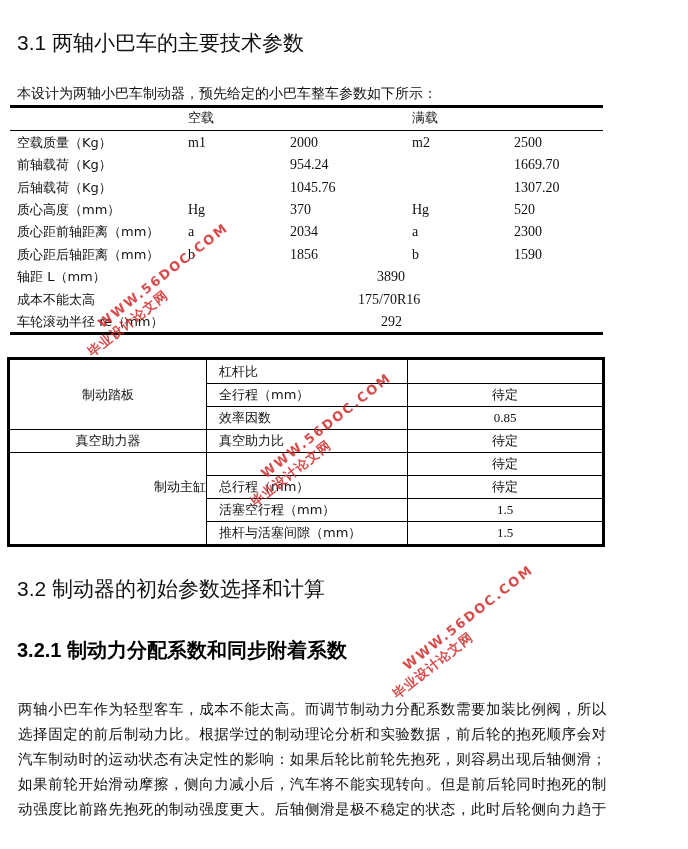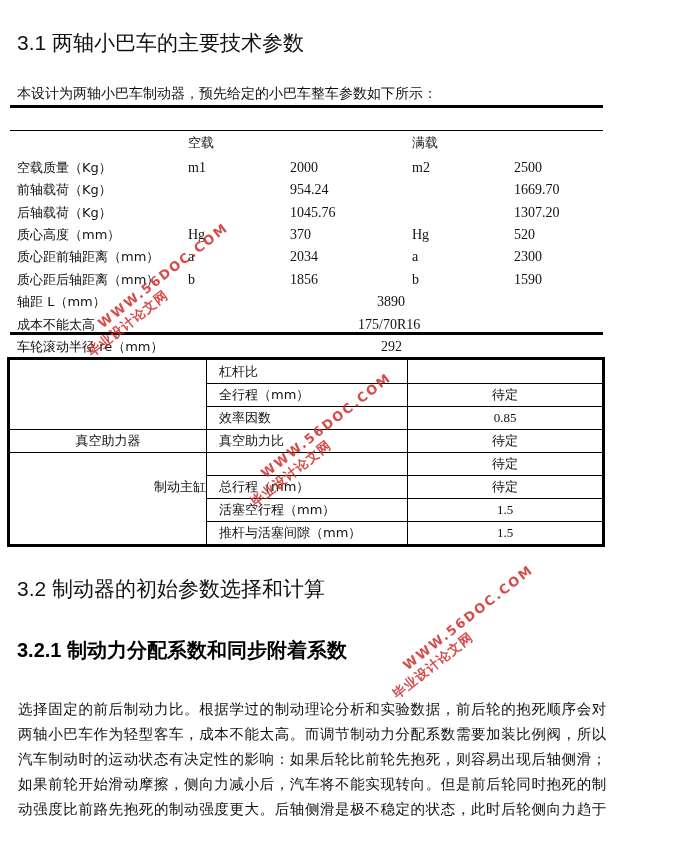--- a/index.html
+++ b/index.html
@@ -12,21 +12,21 @@
     font-family: "Liberation Sans", "DejaVu Sans", sans-serif;
     font-size: 21px; font-weight: normal; color: #111; white-space: nowrap;
   }
   .h-sub {
     font-family: "Liberation Sans", "DejaVu Sans", sans-serif;
     font-size: 20px; font-weight: bold; color: #000; white-space: nowrap;
   }
   .intro { font-size: 14px; white-space: nowrap; }
   .rule-thick { position: absolute; left: 10px; width: 593px; height: 3px; background: #000; }
   .rule-thin  { position: absolute; left: 10px; width: 593px; height: 1px; background: #000; }
-  .cell { position: absolute; font-size: 13px; white-space: nowrap; line-height: 22px; margin-top: 25px; }
+  .cell { position: absolute; font-size: 13px; white-space: nowrap; line-height: 22px; }
   .serif { font-family: "Liberation Serif", "DejaVu Serif", serif; font-size: 14px; }
 
   
   .t2 {
     position: absolute; left: 7px; top: 357px; width: 592px; height: 184px;
     border: 3px solid #000;
   }
   .t2 .vline { position: absolute; top: 0; bottom: 0; width: 1px; background: #000; }
   .t2 .hline { position: absolute; height: 1px; background: #000; }
   .t2 .c { position: absolute; font-size: 13px; line-height: 23px; height: 23px; white-space: nowrap; }
@@ -116,20 +116,21 @@
   <div class="vline" style="left:397px;"></div>
 
   <div class="hline" style="left:197px;right:0;top:23px;"></div>
   <div class="hline" style="left:197px;right:0;top:46px;"></div>
   <div class="hline" style="left:0;right:0;top:69px;"></div>
   <div class="hline" style="left:0;right:0;top:92px;"></div>
   <div class="hline" style="left:197px;right:0;top:115px;"></div>
   <div class="hline" style="left:197px;right:0;top:138px;"></div>
   <div class="hline" style="left:197px;right:0;top:161px;"></div>
 
+  <div class="grp" style="top:23px;line-height:23px;">制动踏板</div>
   <div class="grp" style="top:69px;line-height:23px;">真空助力器</div>
   <div class="grp" style="top:115px;line-height:23px;text-align:right;">制动主缸</div>
 
   <div class="c p" style="top:0px;">杠杆比</div>
   <div class="c p" style="top:23px;">全行程（mm）</div>
   <div class="c v" style="top:23px;">待定</div>
   <div class="c p" style="top:46px;">效率因数</div>
   <div class="c v serif" style="top:46px;">0.85</div>
   <div class="c p" style="top:69px;">真空助力比</div>
   <div class="c v" style="top:69px;">待定</div>
@@ -139,22 +140,22 @@
   <div class="c p" style="top:138px;">活塞空行程（mm）</div>
   <div class="c v serif" style="top:138px;">1.5</div>
   <div class="c p" style="top:161px;">推杆与活塞间隙（mm）</div>
   <div class="c v serif" style="top:161px;">1.5</div>
 </div>
 
 <div class="abs h-sec" style="left:17px;top:575px;">3.2 制动器的初始参数选择和计算</div>
 <div class="abs h-sub" style="left:17px;top:637px;">3.2.1 制动力分配系数和同步附着系数</div>
 
 <div class="para" style="top:697px;">
+  <p>两轴小巴车作为轻型客车，成本不能太高。而调节制动力分配系数需要加装比例阀，所以</p>
   <p>选择固定的前后制动力比。根据学过的制动理论分析和实验数据，前后轮的抱死顺序会对</p>
-  <p>两轴小巴车作为轻型客车，成本不能太高。而调节制动力分配系数需要加装比例阀，所以</p>
   <p>汽车制动时的运动状态有决定性的影响：如果后轮比前轮先抱死，则容易出现后轴侧滑；</p>
   <p>如果前轮开始滑动摩擦，侧向力减小后，汽车将不能实现转向。但是前后轮同时抱死的制</p>
   <p>动强度比前路先抱死的制动强度更大。后轴侧滑是极不稳定的状态，此时后轮侧向力趋于</p>
 </div>
 
 <div class="wm" style="left:95px;top:330px;">
   <span class="l2">WWW.56DOC.COM</span>
   <span class="l1">毕业设计论文网</span>
 </div>
 <div class="wm" style="left:258px;top:480px;">

